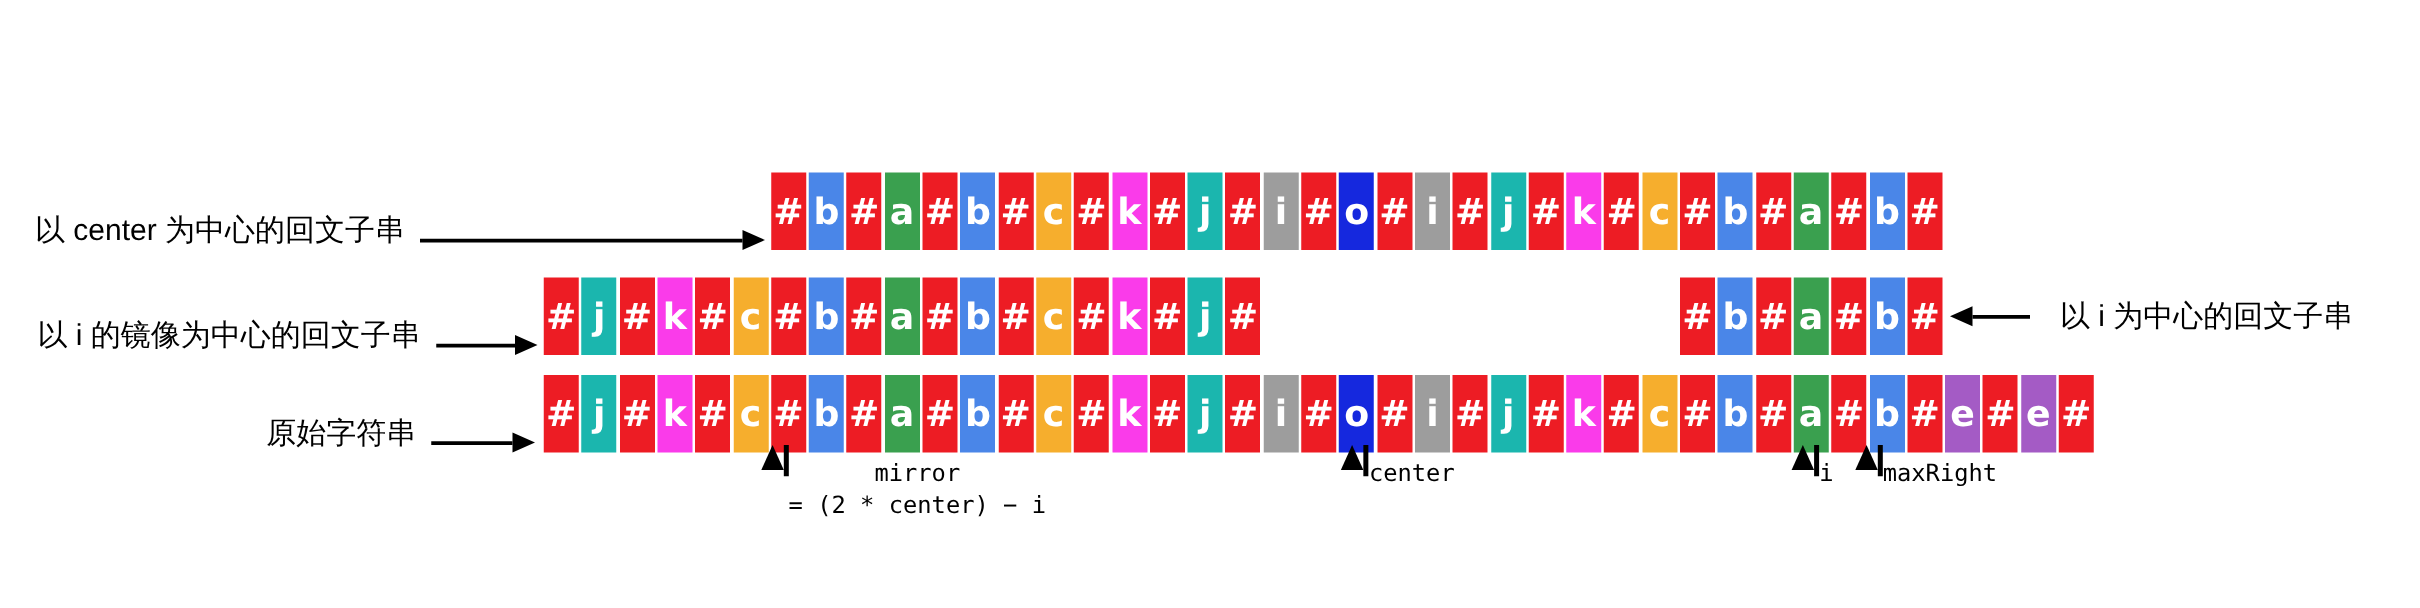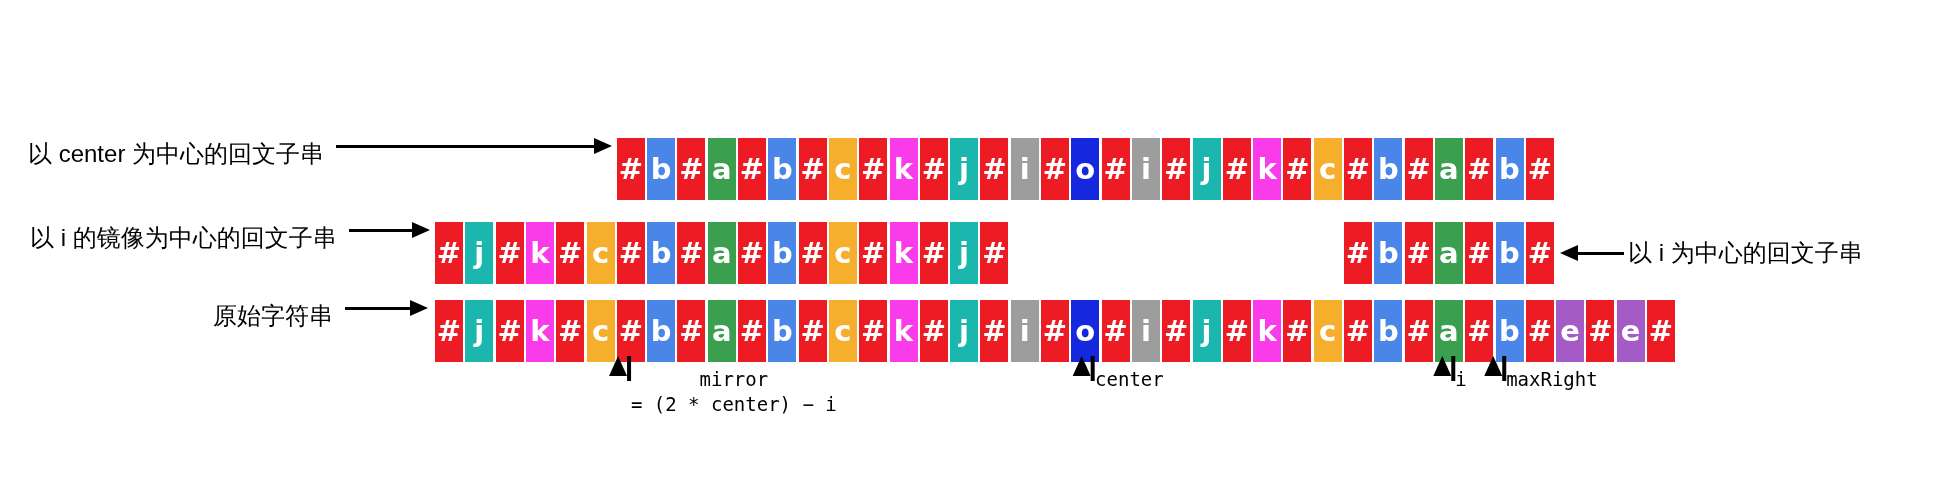--- a/index.html
+++ b/index.html
@@ -4,32 +4,32 @@
 <style>
   html,body{margin:0;padding:0;}
   body{width:1936px;height:486px;background:#ffffff;position:relative;overflow:hidden;
        font-family:"Liberation Sans",sans-serif;color:#111;}
   #stage{position:absolute;inset:0;}
 
   .title{position:absolute;left:0;right:0;top:40px;text-align:center;
          font-size:28px;letter-spacing:0.5px;color:#1a1a1a;white-space:nowrap;}
 
   
-  .label-row{position:absolute;height:62px;display:flex;align-items:flex-start;white-space:nowrap;}
+  .label-row{position:absolute;height:62px;display:flex;align-items:flex-end;white-space:nowrap;}
   .row-label{font-size:24px;color:#000;}
   .h-arrow{flex:1;display:flex;align-items:center;margin-left:12px;min-width:40px;}
   .h-arrow .line{flex:1;height:3px;background:#000;}
   .head-r{width:0;height:0;border-left:18px solid #000;border-top:8px solid transparent;border-bottom:8px solid transparent;}
   .head-l{width:0;height:0;border-right:18px solid #000;border-top:8px solid transparent;border-bottom:8px solid transparent;}
   #lr-0{left:28px;width:584px;top:138px;}
   #lr-1{left:30px;width:400px;top:222px;}
   #lr-3{left:213px;width:215px;top:300px;}
   #lr-right{left:1560px;top:222px;height:62px;position:absolute;display:flex;align-items:center;white-space:nowrap;}
   #lr-right .line{width:46px;height:3px;background:#000;}
-  #lr-right .row-label{margin-left:4px;}
+  #lr-right .row-label{margin-left:24px;}
 
   
   .cells{position:absolute;height:62px;}
   .cell{position:absolute;top:0;width:28px;height:62px;display:flex;align-items:center;justify-content:center;
         color:#fff;font-family:"DejaVu Sans",sans-serif;font-weight:700;font-size:29px;}
 
   
   .pointer{position:absolute;top:356px;transform:translateX(-50%);display:flex;flex-direction:row;align-items:flex-start;white-space:nowrap;}
   .up-head{width:0;height:0;border-left:9px solid transparent;border-right:9px solid transparent;border-bottom:20px solid #000;}
   .up-shaft{width:4px;height:25px;background:#000;}

